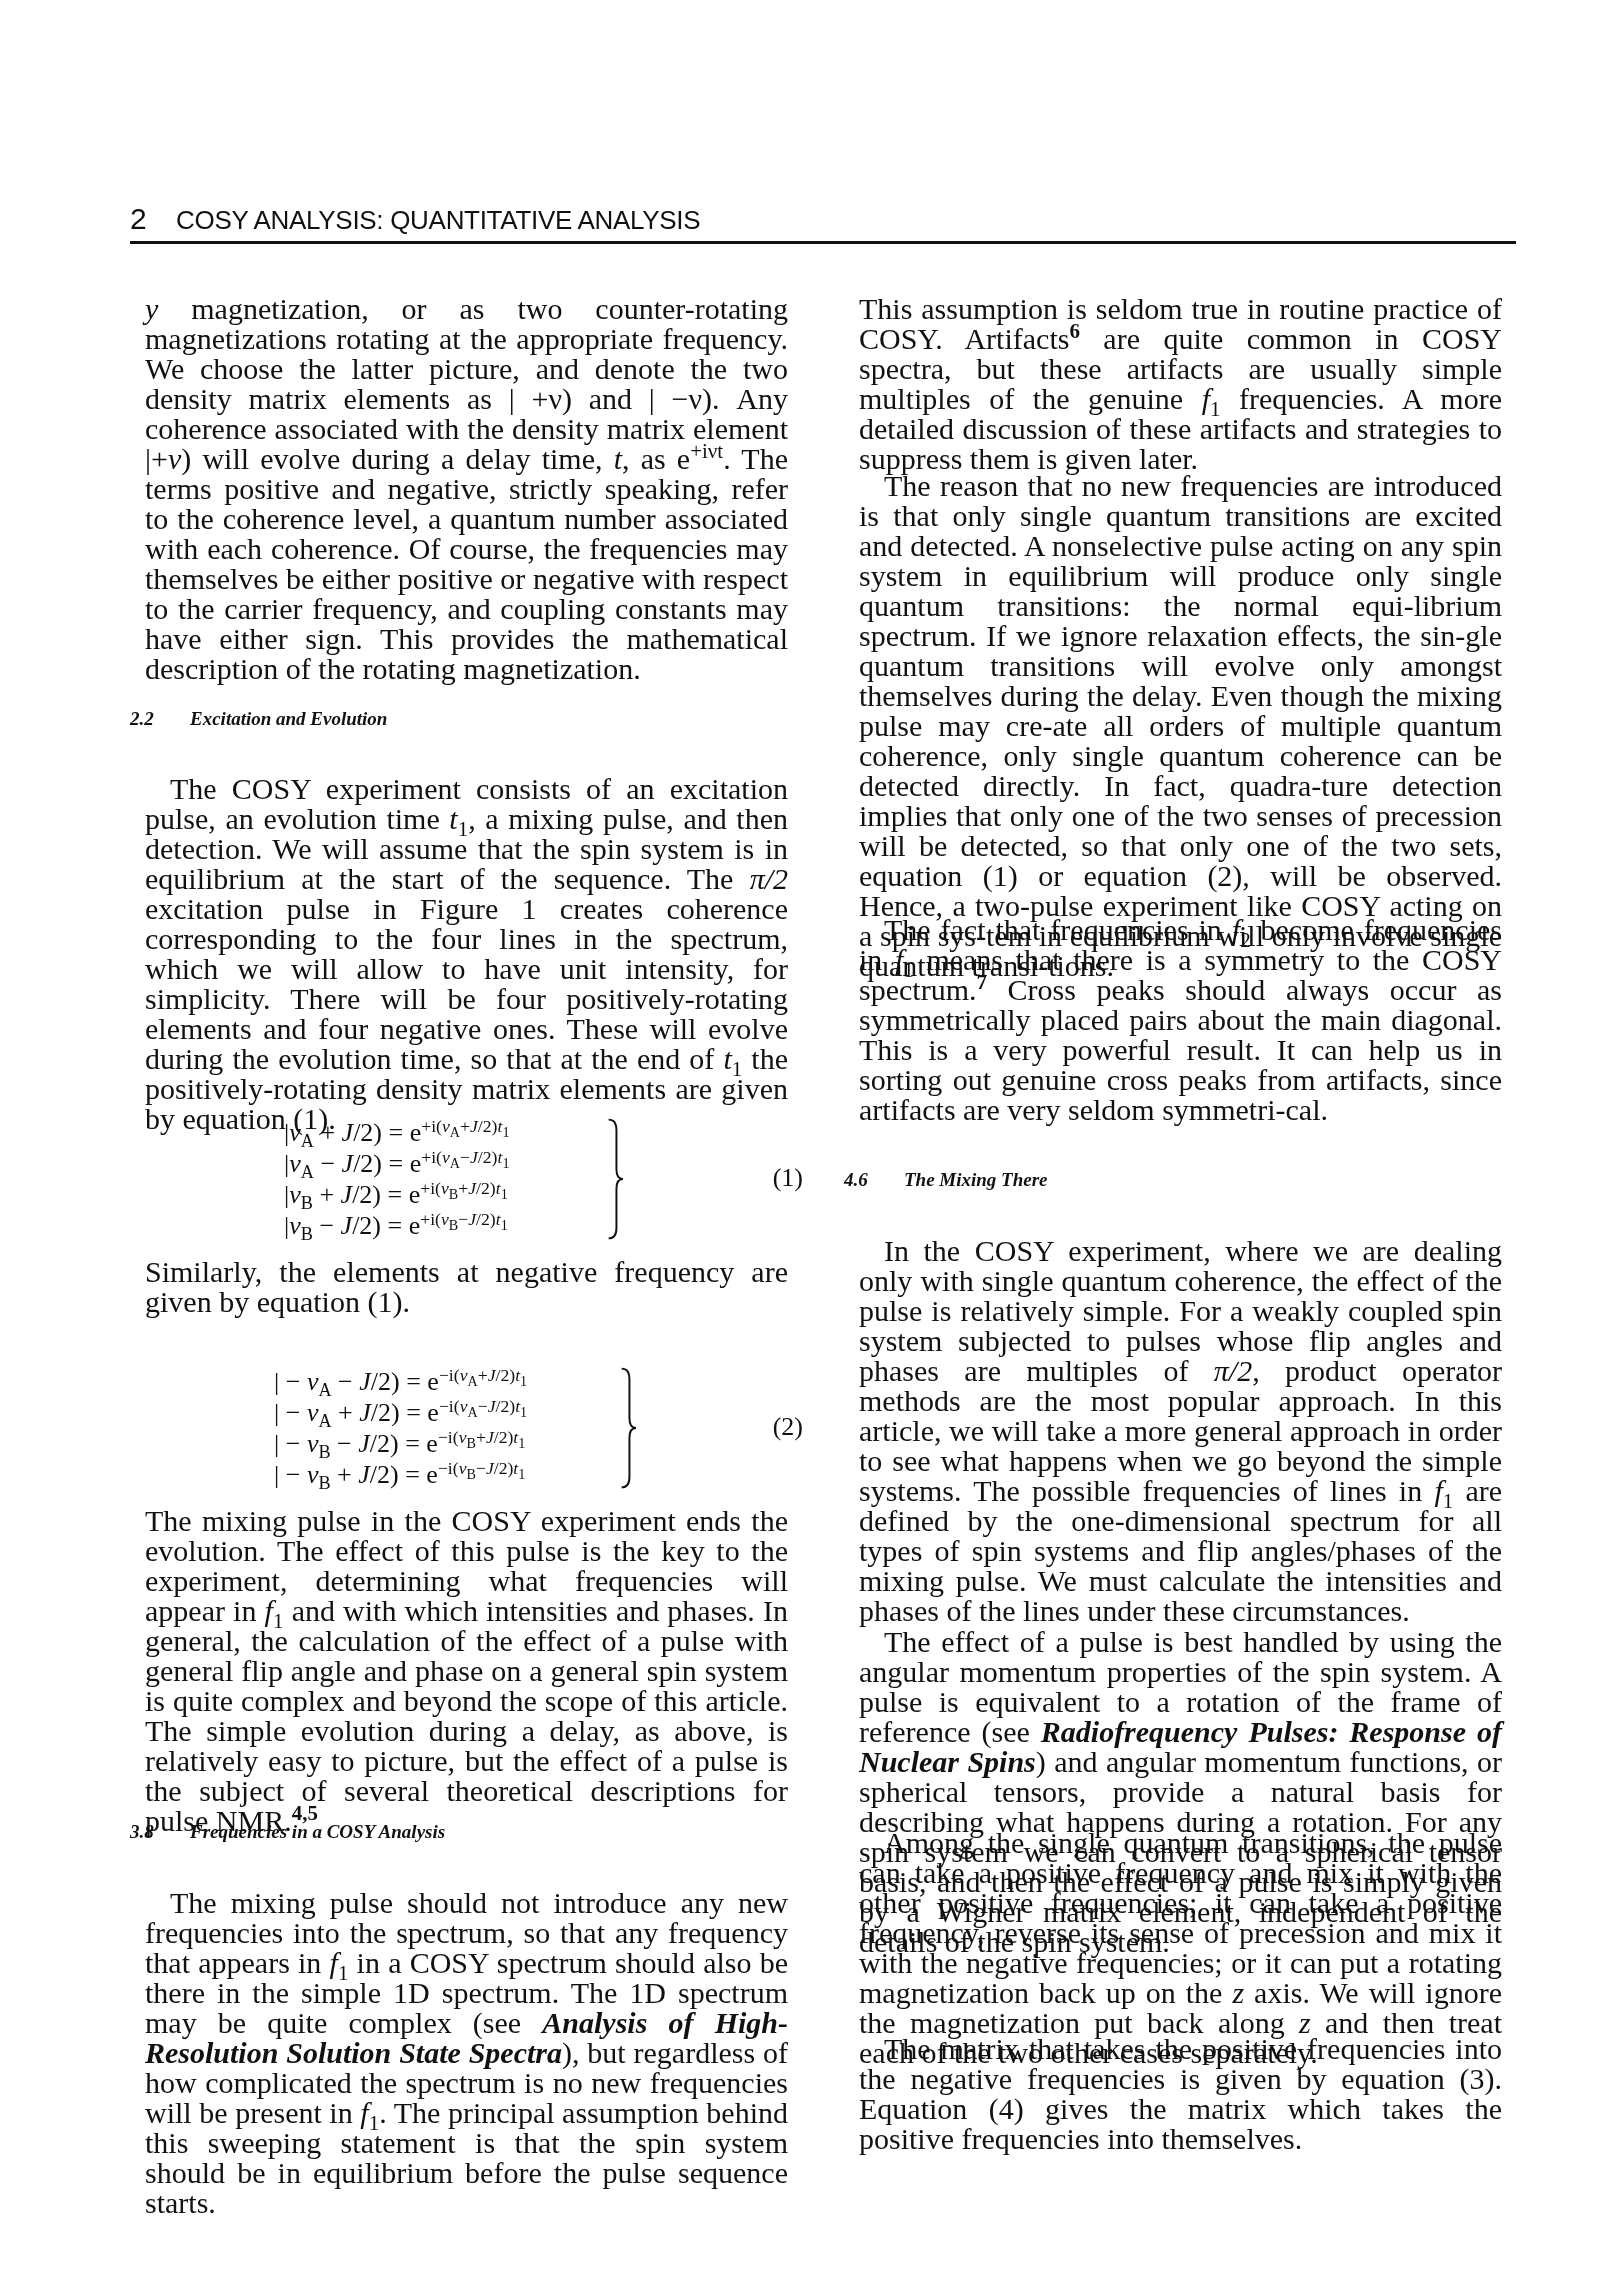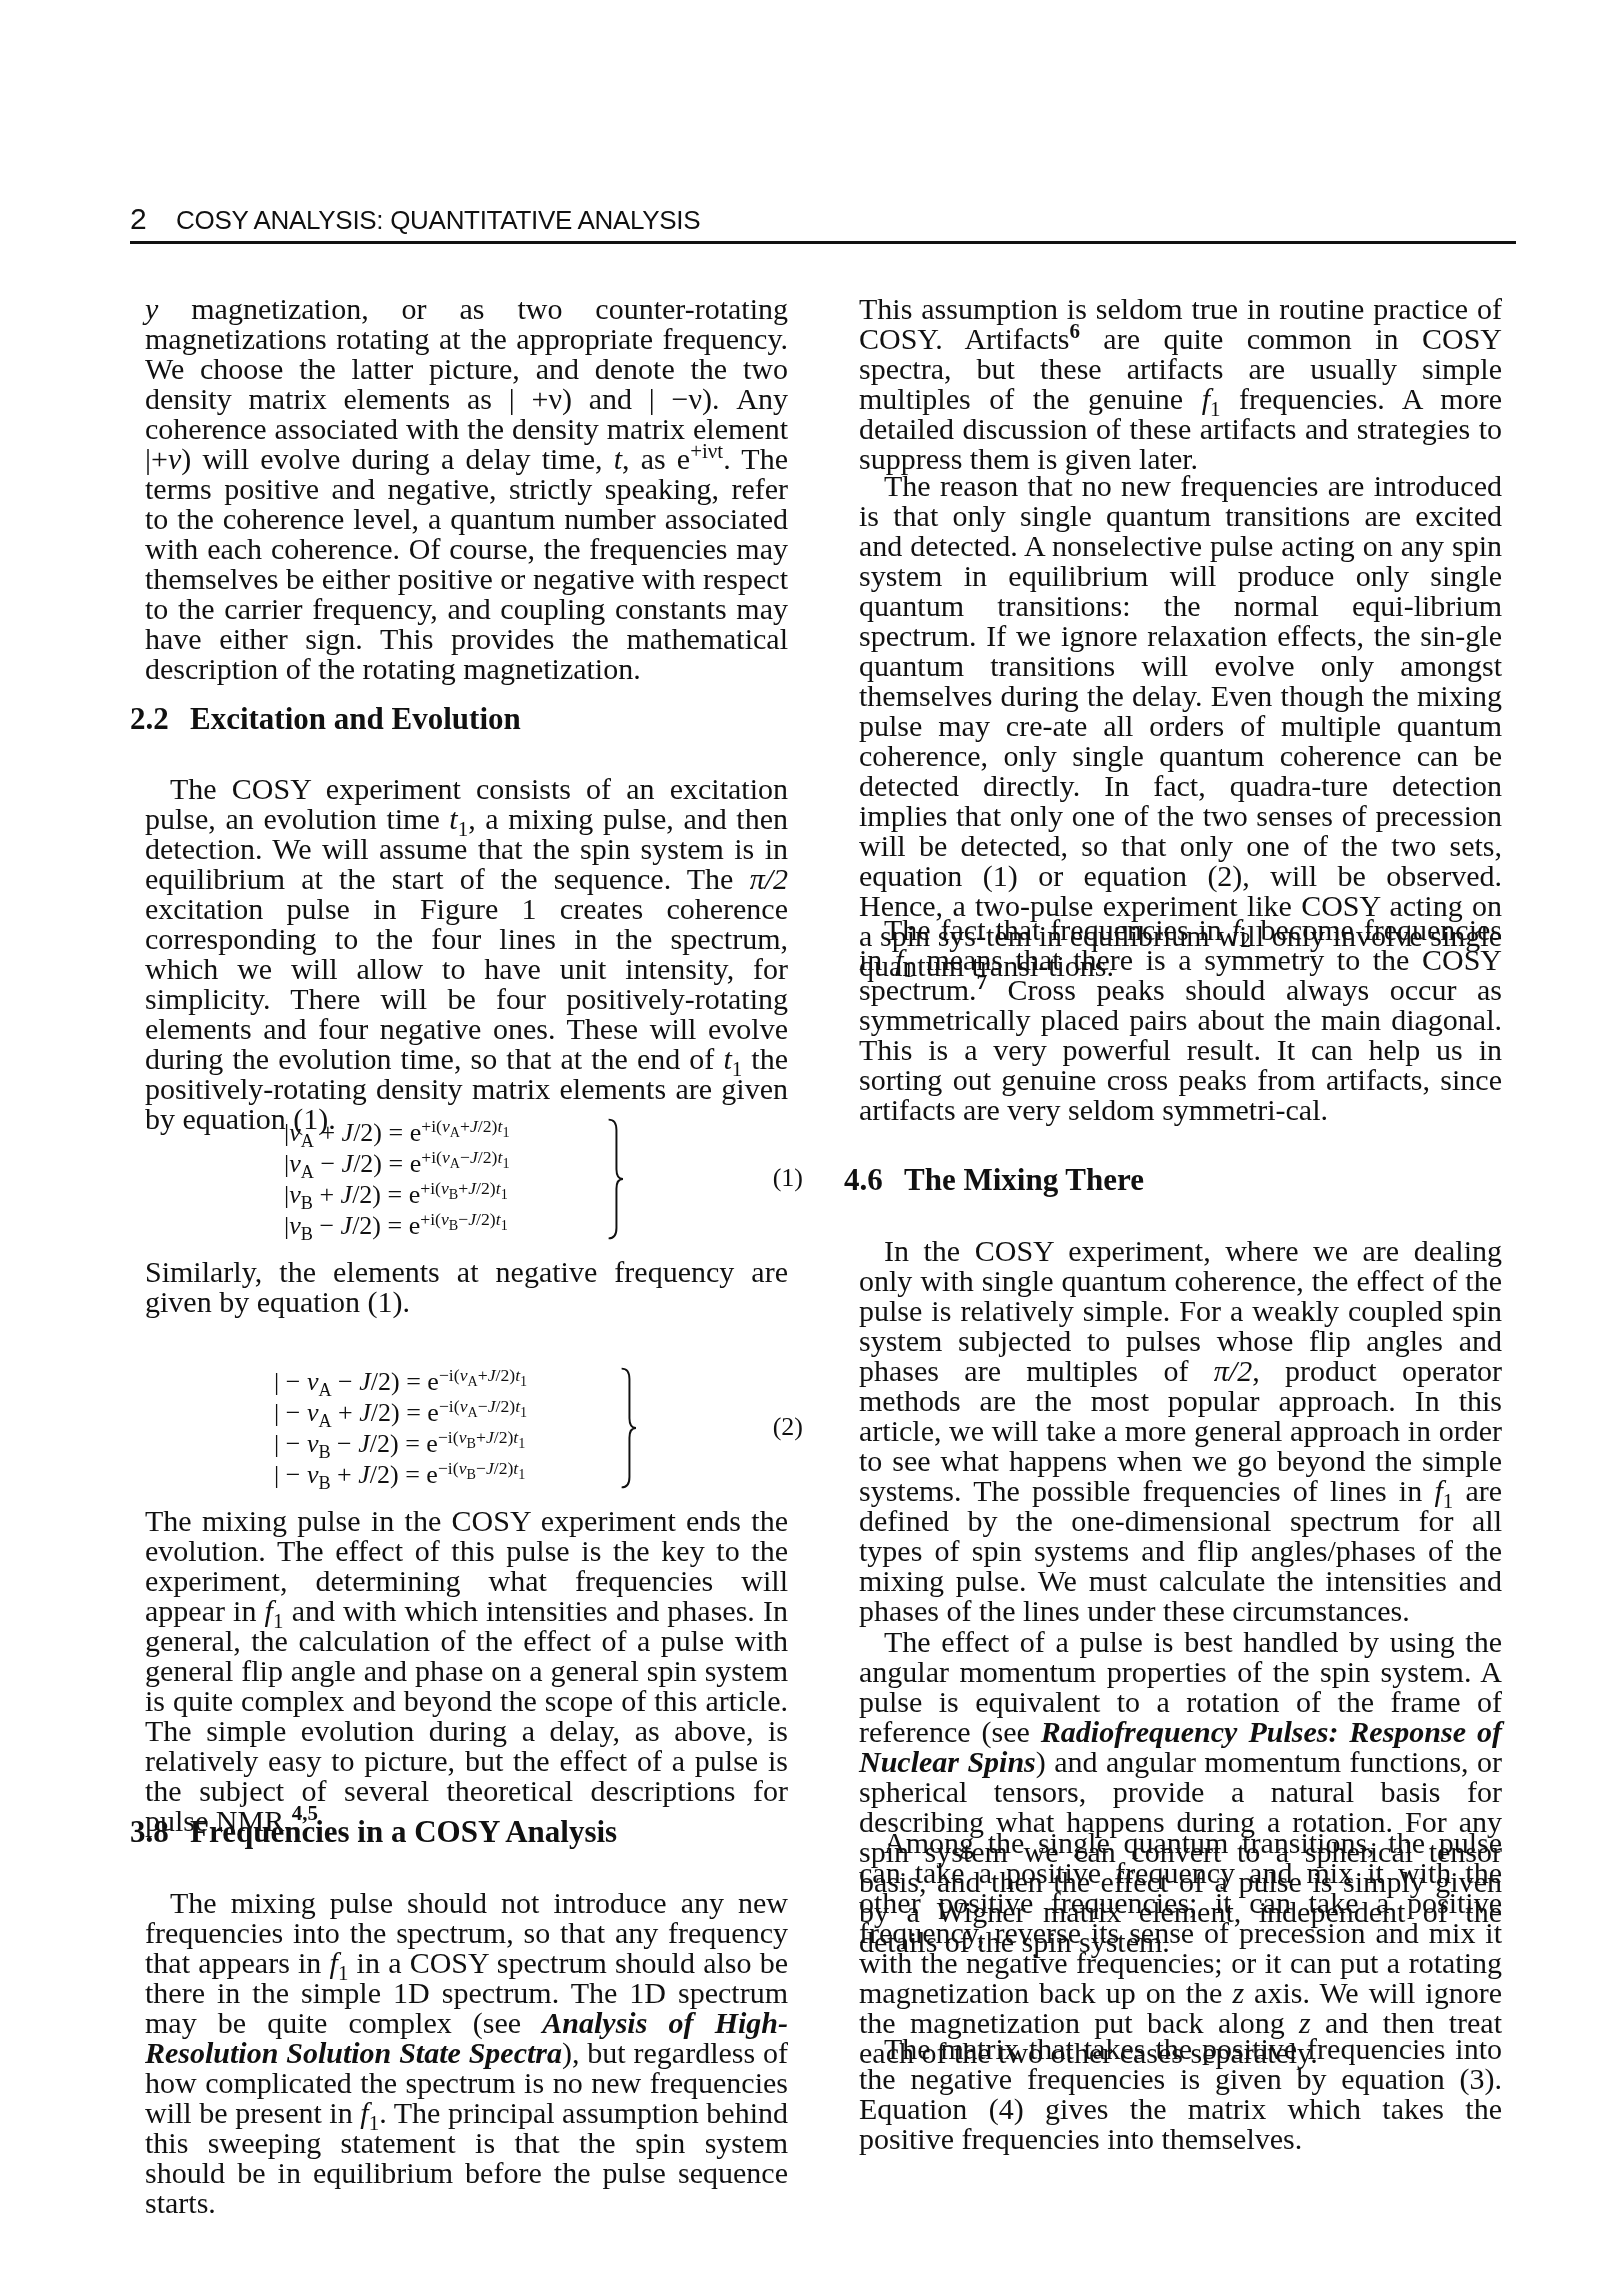--- a/index.html
+++ b/index.html
@@ -6,21 +6,21 @@
   body { width: 1622px; height: 2295px; position: relative; overflow: hidden; color: #111; font-family: "Liberation Serif", "DejaVu Serif", serif; }
   .running-head { position: absolute; left: 130px; top: 202px; width: 1386px; font-family: "Liberation Sans", "DejaVu Sans", sans-serif; font-size: 26px; letter-spacing: -0.3px; }
   .running-head .pg { display: inline-block; width: 46px; font-size: 30px; }
   .rule { position: absolute; left: 130px; top: 241px; width: 1386px; height: 2.6px; background: #111; }
   .col { position: absolute; width: 673px; }
   .col.left { left: 130px; }
   .col.right { left: 844px; width: 673px; }
   .blk { position: absolute; left: 0; width: 100%; }
   p { margin: 15px; font-size: 30px; line-height: 30px; text-align: justify; hyphens: manual; }
   p.ind { text-indent: 25px; }
-  h2 { margin: 0; font-size: 31px; font-weight: bold; line-height: 29.4px; }
+  h2 { margin: 0; font-size: 19px; font-weight: bold; line-height: 29.4px; font-style: italic; }
   h2 .num { display: inline-block; width: 60px; }
   i { font-style: italic; }
   b.ref { font-weight: bold; font-style: italic; }
   sub, sup { font-size: 70%; line-height: 0; }
   .eq { position: absolute; left: 0; width: 100%; font-size: 26px; margin-top: 36px; }
   .eq .lines { position: absolute; left: 0; top: 0; }
   .eq .line { height: 31px; line-height: 31px; white-space: nowrap; }
   .eq .brace { position: absolute; top: 0; height: 124px; width: 19.6px; }
   .eq .eqnum { position: absolute; right: 0; }
   .eq sup { font-size: 68%; position: relative; top: -9.2px; line-height: 0; vertical-align: baseline; }

